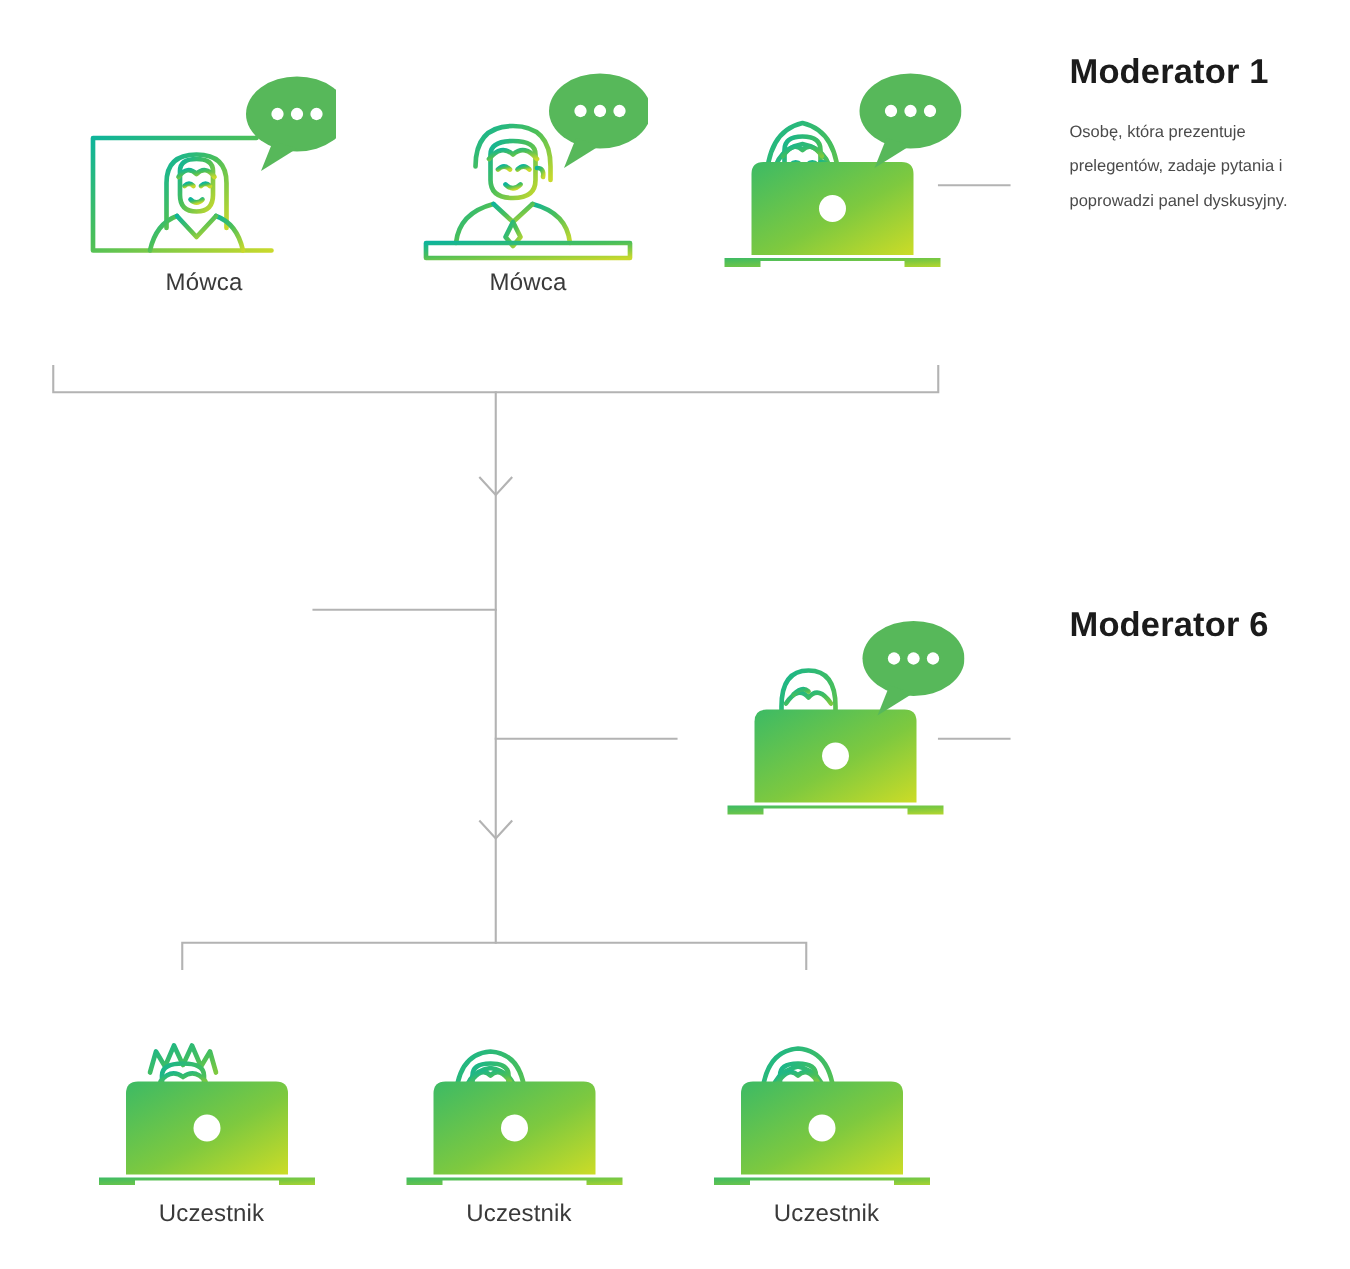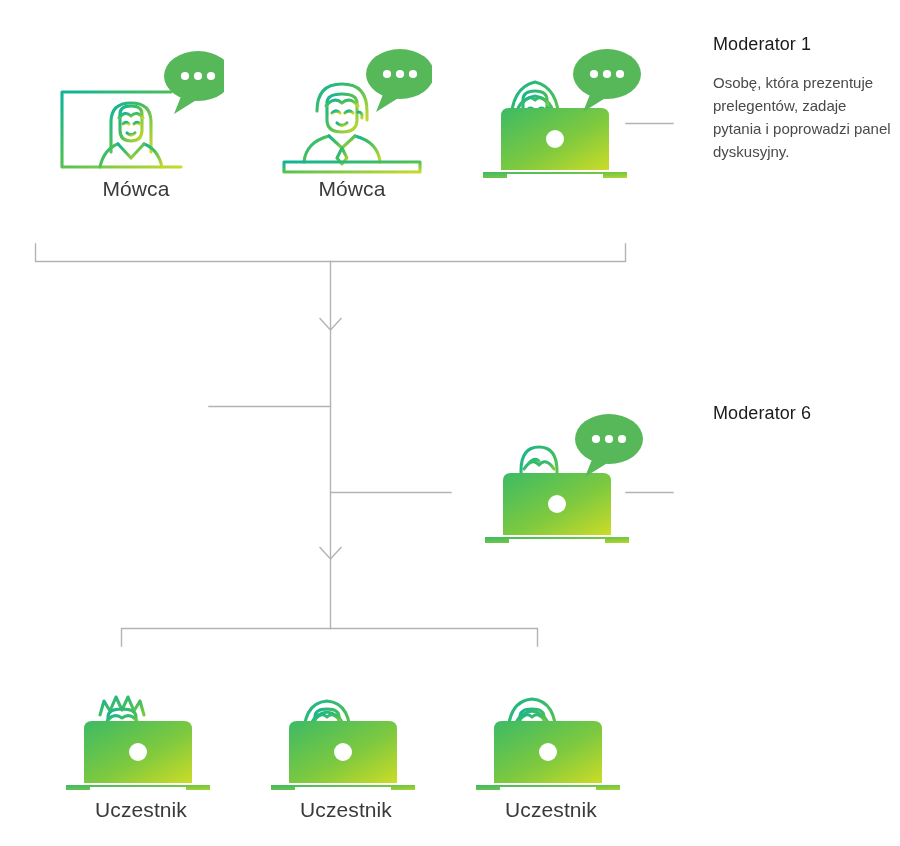--- a/index.html
+++ b/index.html
@@ -7,31 +7,31 @@
     width:900px;height:846px;position:relative;overflow:hidden;
     font-family:"Liberation Sans","DejaVu Sans",sans-serif;
     color:#231f20;
   }
   .stage{position:absolute;inset:0;}
   svg.lines{position:absolute;left:0;top:0;width:900px;height:846px;pointer-events:none;}
 
   .node{position:absolute;text-align:center;}
   .node .art{display:block;margin:0 auto;}
   .node .caption{
-    font-size:21px;line-height:22px;color:#3a3a3a;font-weight:400;
+    font-size:16px;line-height:22px;color:#3a3a3a;font-weight:400;
     letter-spacing:.1px;white-space:nowrap;
   }
 
   .sidenote{position:absolute;width:180px;}
   .sidenote .sn-title{
-    font-size:18px;font-weight:400;color:#1b1b1b;margin:0 0 16px 0;
+    font-size:23px;font-weight:700;color:#1b1b1b;margin:0 0 16px 0;
     letter-spacing:.1px;
   }
   .sidenote .sn-body{
-    font-size:15px;line-height:23px;color:#4a4a4a;font-weight:400;margin:0;
+    font-size:11px;line-height:23px;color:#4a4a4a;font-weight:400;margin:0;
   }
 </style>
 </head>
 <body>
 
 <div class="stage">
 
   <svg class="lines" viewBox="0 0 900 846">
     <g stroke="#b3b3b3" stroke-width="1.4" fill="none" stroke-linecap="square">
 

